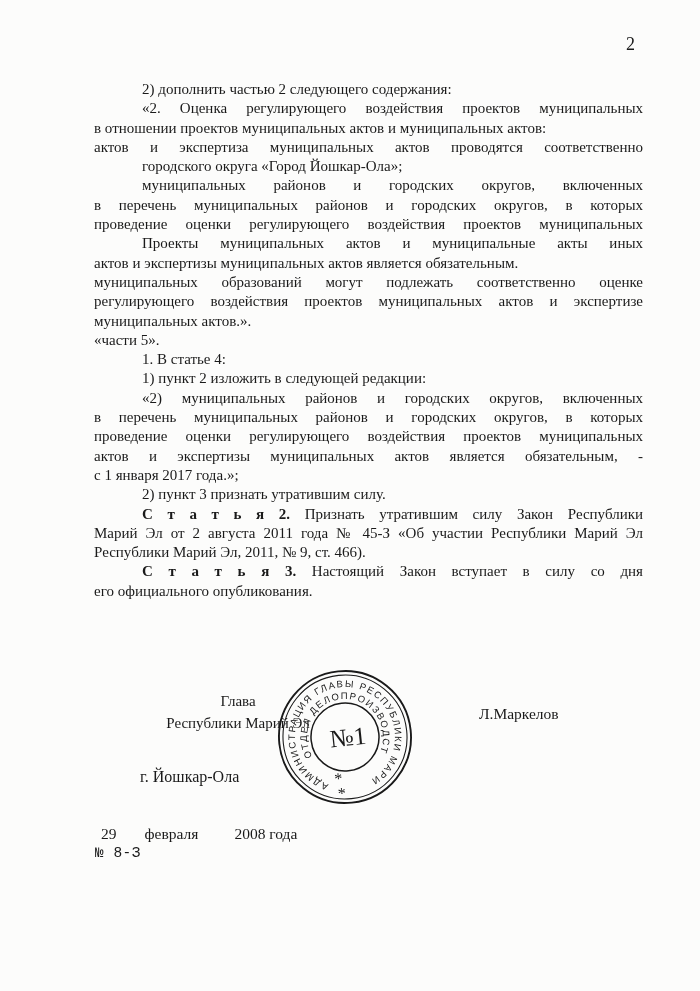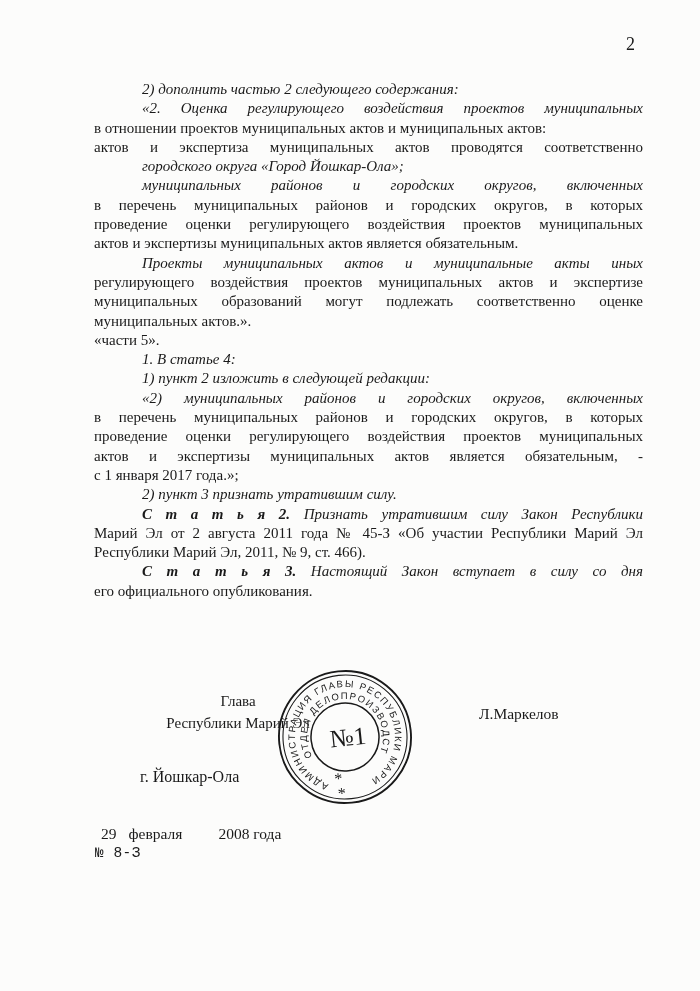--- a/index.html
+++ b/index.html
@@ -19,21 +19,21 @@
     position:absolute; left:626px; top:34px;
     font-size:18px;
   }
 
   .content {
     position:absolute; left:94px; top:80px; width:549px;
     font-size:15px; line-height:19.3px;
   }
   .line { text-align:left; white-space:normal; }
   .line.jst { text-align:justify; text-align-last:justify; }
-  .line.indent { text-indent:48px;font-style:italic; }
+  .line.indent { text-indent:48px; }
   .line b { font-weight:700; }
 
   .sig-title {
     position:absolute; left:163px; top:690px; width:150px;
     text-align:center; font-size:15px; line-height:22px;
   }
   .sig-name {
     position:absolute; left:479px; top:705px;
     font-size:15.5px;
   }
@@ -54,21 +54,21 @@
     font-family:"Liberation Serif","DejaVu Serif",serif;
     font-size:25px; fill:var(--ink); text-anchor:middle;
   }
   .stamp .star {
     font-family:"Liberation Serif","DejaVu Serif",serif;
     font-size:16px; fill:var(--ink); text-anchor:middle;
   }
 
   .footer-city   { position:absolute; left:96px;  top:768px; font-size:16px;margin-left:44px; }
   .footer-date   { position:absolute; left:101px; top:825px; font-size:15.5px; }
-  .footer-date .fd-month { margin-left:12px; }
+  .footer-date .fd-month { margin-left:28px; }
   .footer-date .fd-year  { margin-left:36px; }
   .footer-number {
     position:absolute; left:95px; top:845px;
     font-family:"Liberation Mono","DejaVu Sans Mono",monospace;
     font-size:14.5px; letter-spacing:0.5px;
   }
 </style>
 </head>
 <body>
 
@@ -78,24 +78,24 @@
 
   <div class="content" id="body-lines">
       <div class="line indent">2) дополнить частью 2 следующего содержания:</div>
       <div class="line indent jst">«2. Оценка регулирующего воздействия проектов муниципальных</div>
       <div class="line">в отношении проектов муниципальных актов и муниципальных актов:</div>
       <div class="line jst">актов и экспертиза муниципальных актов проводятся соответственно</div>
       <div class="line indent">городского округа «Город Йошкар-Ола»;</div>
       <div class="line indent jst">муниципальных районов и городских округов, включенных</div>
       <div class="line jst">в перечень муниципальных районов и городских округов, в которых</div>
       <div class="line jst">проведение оценки  регулирующего воздействия проектов муниципальных</div>
+      <div class="line indent jst">Проекты муниципальных актов и муниципальные акты иных</div>
       <div class="line">актов и экспертизы  муниципальных актов является обязательным.</div>
-      <div class="line indent jst">Проекты муниципальных актов и муниципальные акты иных</div>
+      <div class="line jst">муниципальных образований могут подлежать соответственно оценке</div>
       <div class="line jst">регулирующего воздействия проектов муниципальных актов и экспертизе</div>
-      <div class="line jst">муниципальных образований могут подлежать соответственно оценке</div>
       <div class="line">муниципальных актов.».</div>
       <div class="line">«части 5».</div>
       <div class="line indent">1. В статье 4:</div>
       <div class="line indent">1) пункт 2 изложить в следующей редакции:</div>
       <div class="line indent jst">«2) муниципальных районов и городских округов, включенных</div>
       <div class="line jst">в перечень муниципальных районов и городских округов, в которых</div>
       <div class="line jst">проведение оценки  регулирующего воздействия проектов муниципальных</div>
       <div class="line jst">актов и экспертизы муниципальных актов является обязательным, -</div>
       <div class="line">с 1 января 2017 года.»;</div>
       <div class="line indent">2) пункт 3 признать утратившим силу.</div>

